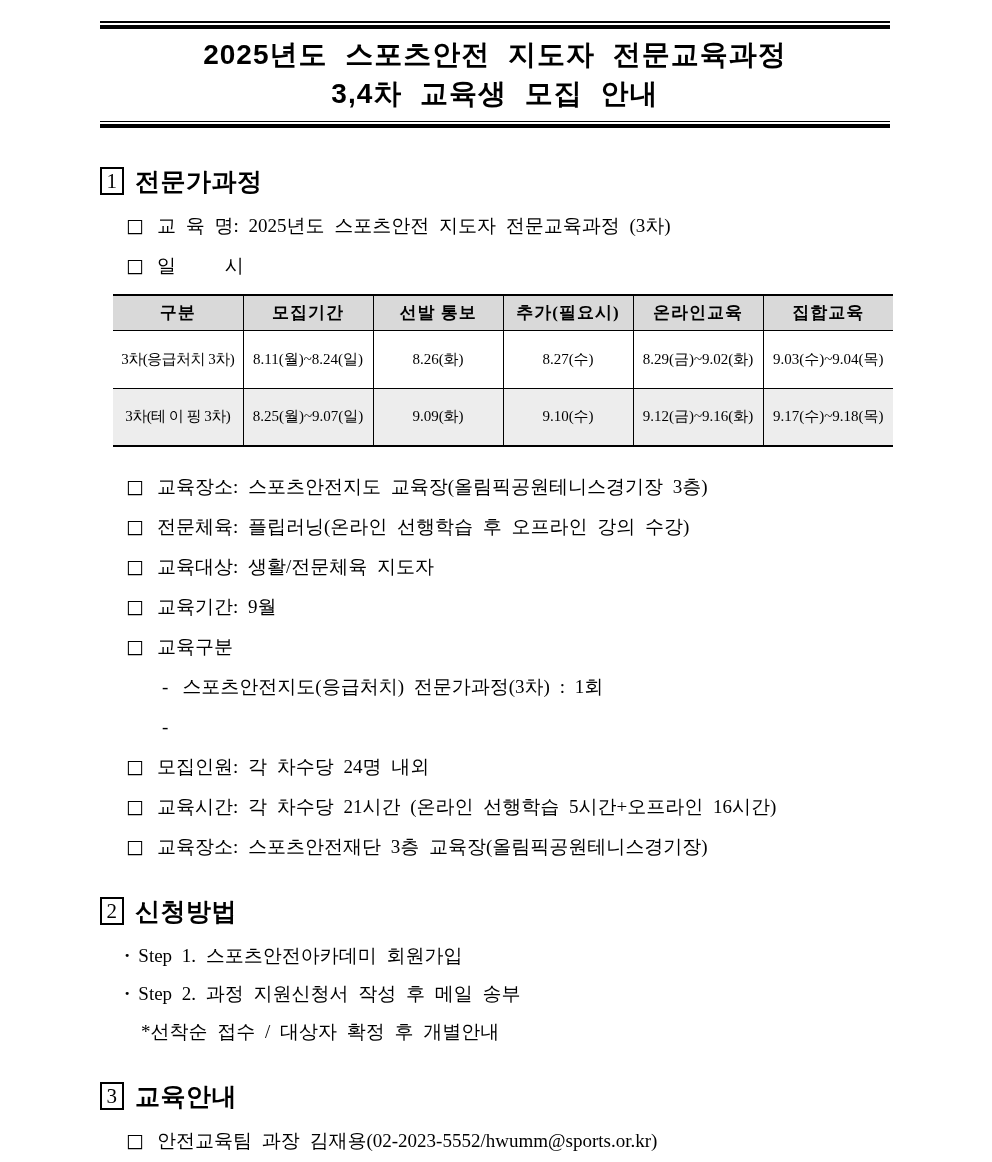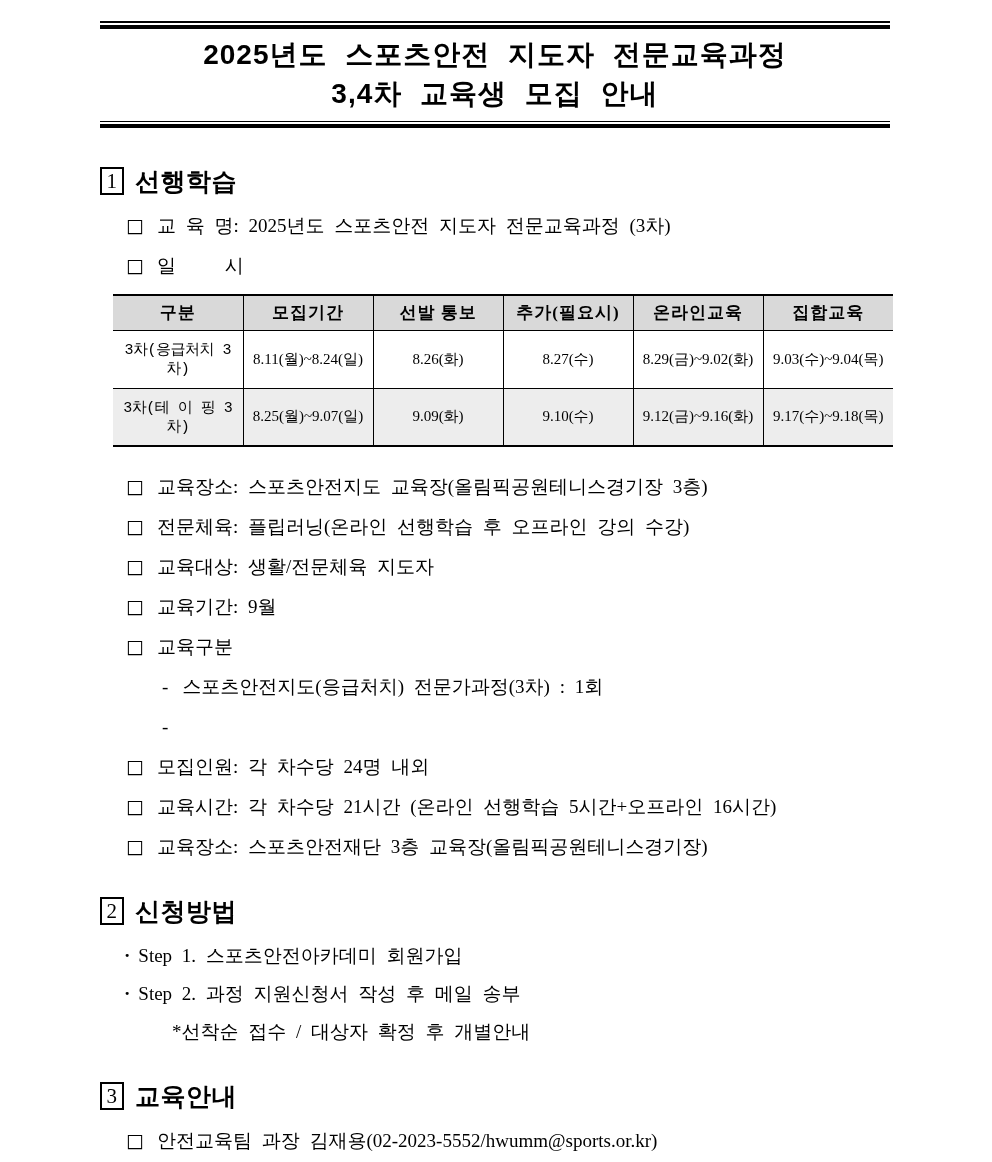--- a/index.html
+++ b/index.html
@@ -46,21 +46,21 @@
   }
   .item .marker {
     font-family:"DejaVu Sans","Liberation Sans",sans-serif;
     font-size:19px; margin-right:13px; flex:0 0 auto;
   }
   .item .item-text { white-space:pre-wrap; }
   .item.sub { margin-left:62px; }
   .item.sub .marker { font-family:"Liberation Serif","DejaVu Serif",serif; margin-right:14px; }
   .item.step { margin-left:24px; margin-bottom:15px; }
   .item.step .marker { font-family:"Liberation Serif","DejaVu Serif",serif; font-weight:700; margin-right:8px; }
-  .item.note { margin-left:72px; margin-bottom:15px; }
+  .item.note { margin-left:41px; margin-bottom:15px; }
 
   
   table.schedule {
     width:780px; margin:16px 0 28px 13px;
     border-collapse:collapse; table-layout:fixed;
     border-top:2.5px solid var(--border,#000);
     border-bottom:2.5px solid var(--border,#000);
     word-spacing:normal;
   }
   table.schedule th {
@@ -70,42 +70,42 @@
     letter-spacing:1px;
   }
   table.schedule td {
     border:1.4px solid var(--border,#000);
     text-align:center; vertical-align:middle;
     font-size:15px; height:58px; padding:0 2px;
   }
   table.schedule th:first-child, table.schedule td:first-child { border-left:none;margin-top:28px; }
   table.schedule th:last-child,  table.schedule td:last-child  { border-right:none; }
   table.schedule tr.alt td { background:var(--alt-row-bg,#ededed); }
-  table.schedule td:first-child { letter-spacing:-0.5px;font-family:Liberation Mono, monospace; }
+  table.schedule td:first-child { letter-spacing:-0.5px; }
 </style>
 </head>
 <body>
 
 <div class="content">
 
   <header>
     <div class="rule thin"></div>
     <div class="rule thick"></div>
     <div class="title-text">
       <div>2025년도 스포츠안전 지도자 전문교육과정</div>
       <div>3,4차 교육생 모집 안내</div>
     </div>
     <div class="rule thin"></div>
     <div class="rule thick"></div>
   </header>
 
   <section class="sec">
     <h2 class="sec-heading">
       <span class="sec-num">1</span>
-      <span class="sec-title">선행학습</span>
+      <span class="sec-title">전문가과정</span>
     </h2>
 
     <div class="item">
       <span class="marker">□</span>
       <span class="item-text">교 육 명: 2025년도 스포츠안전 지도자 전문교육과정 (3차)</span>
     </div>
     <div class="item">
       <span class="marker">□</span>
       <span class="item-text">일     시</span>
     </div>

